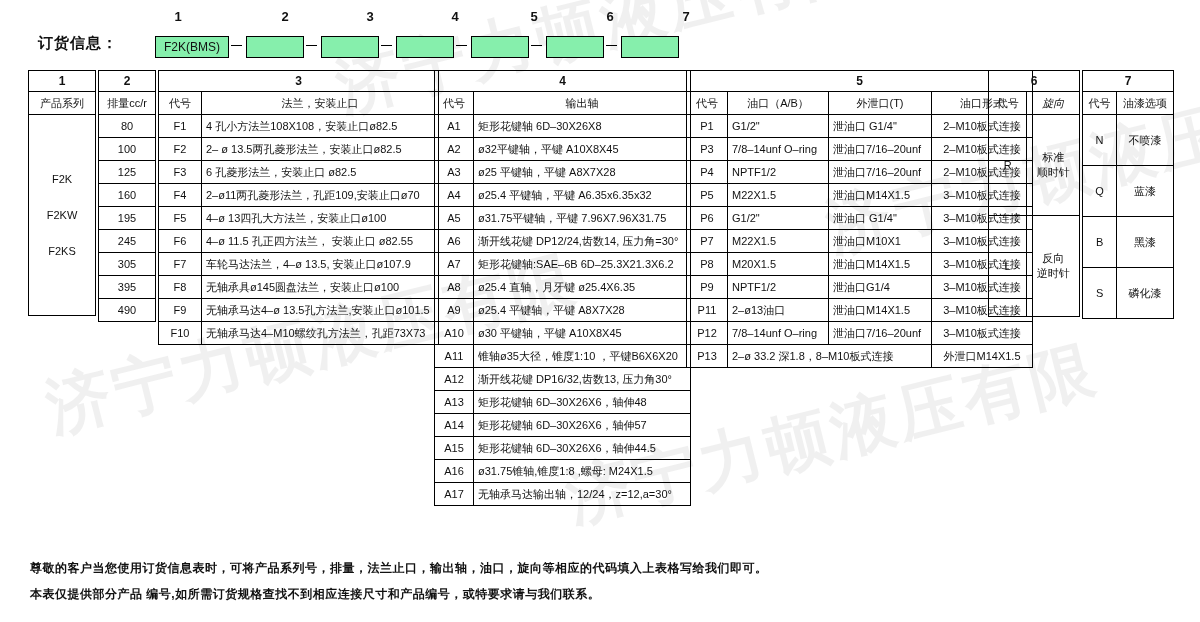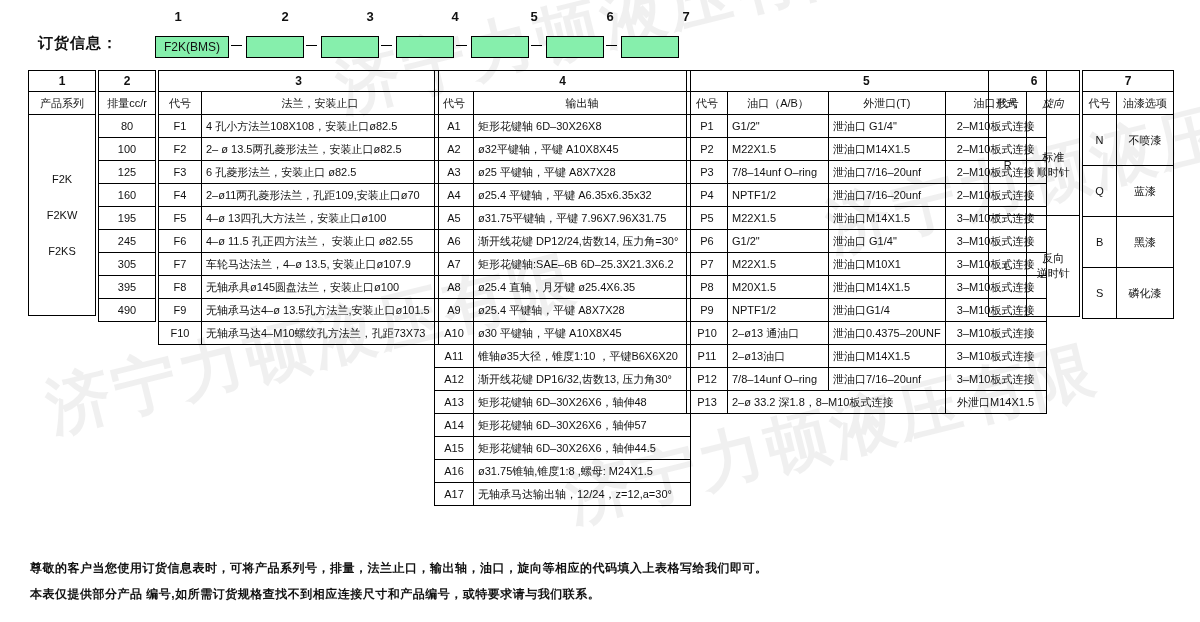--- a/index.html
+++ b/index.html
@@ -325,26 +325,20 @@
       <td style="height:22px;width:94px;">外泄口(T)</td>
       <td style="height:22px;width:92px;">油口形式</td>
     </tr>
     <tr>
           <td class="tall">P1</td>
           <td class="tall lefty">G1/2"</td>
           <td class="tall lefty">泄油口 G1/4"</td>
           <td class="tall">2–M10板式连接</td>
         </tr>
     <tr>
-          <td class="tall">P2</td>
-          <td class="tall lefty">M22X1.5</td>
-          <td class="tall lefty">泄油口M14X1.5</td>
-          <td class="tall">2–M10板式连接</td>
-        </tr>
-    <tr>
           <td class="tall">P3</td>
           <td class="tall lefty">7/8–14unf O–ring</td>
           <td class="tall lefty">泄油口7/16–20unf</td>
           <td class="tall">2–M10板式连接</td>
         </tr>
     <tr>
           <td class="tall">P4</td>
           <td class="tall lefty">NPTF1/2</td>
           <td class="tall lefty">泄油口7/16–20unf</td>
           <td class="tall">2–M10板式连接</td>
@@ -373,26 +367,20 @@
           <td class="tall lefty">泄油口M14X1.5</td>
           <td class="tall">3–M10板式连接</td>
         </tr>
     <tr>
           <td class="tall">P9</td>
           <td class="tall lefty">NPTF1/2</td>
           <td class="tall lefty">泄油口G1/4</td>
           <td class="tall">3–M10板式连接</td>
         </tr>
     <tr>
-          <td class="tall">P10</td>
-          <td class="tall lefty">2–ø13 通油口</td>
-          <td class="tall lefty">泄油口0.4375–20UNF</td>
-          <td class="tall">3–M10板式连接</td>
-        </tr>
-    <tr>
           <td class="tall">P11</td>
           <td class="tall lefty">2–ø13油口</td>
           <td class="tall lefty">泄油口M14X1.5</td>
           <td class="tall">3–M10板式连接</td>
         </tr>
     <tr>
           <td class="tall">P12</td>
           <td class="tall lefty">7/8–14unf O–ring</td>
           <td class="tall lefty">泄油口7/16–20unf</td>
           <td class="tall">3–M10板式连接</td>

